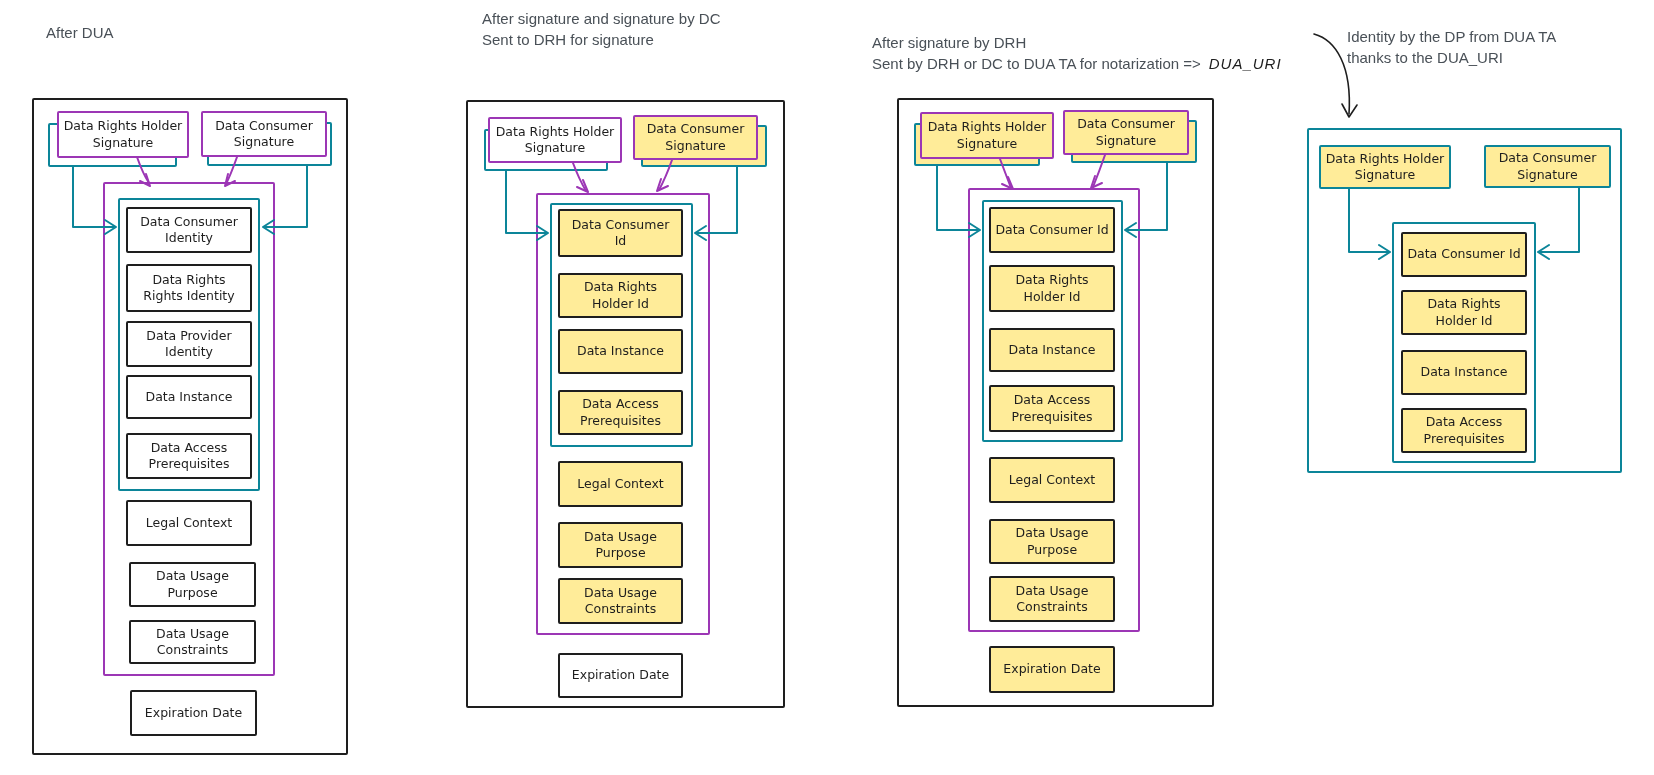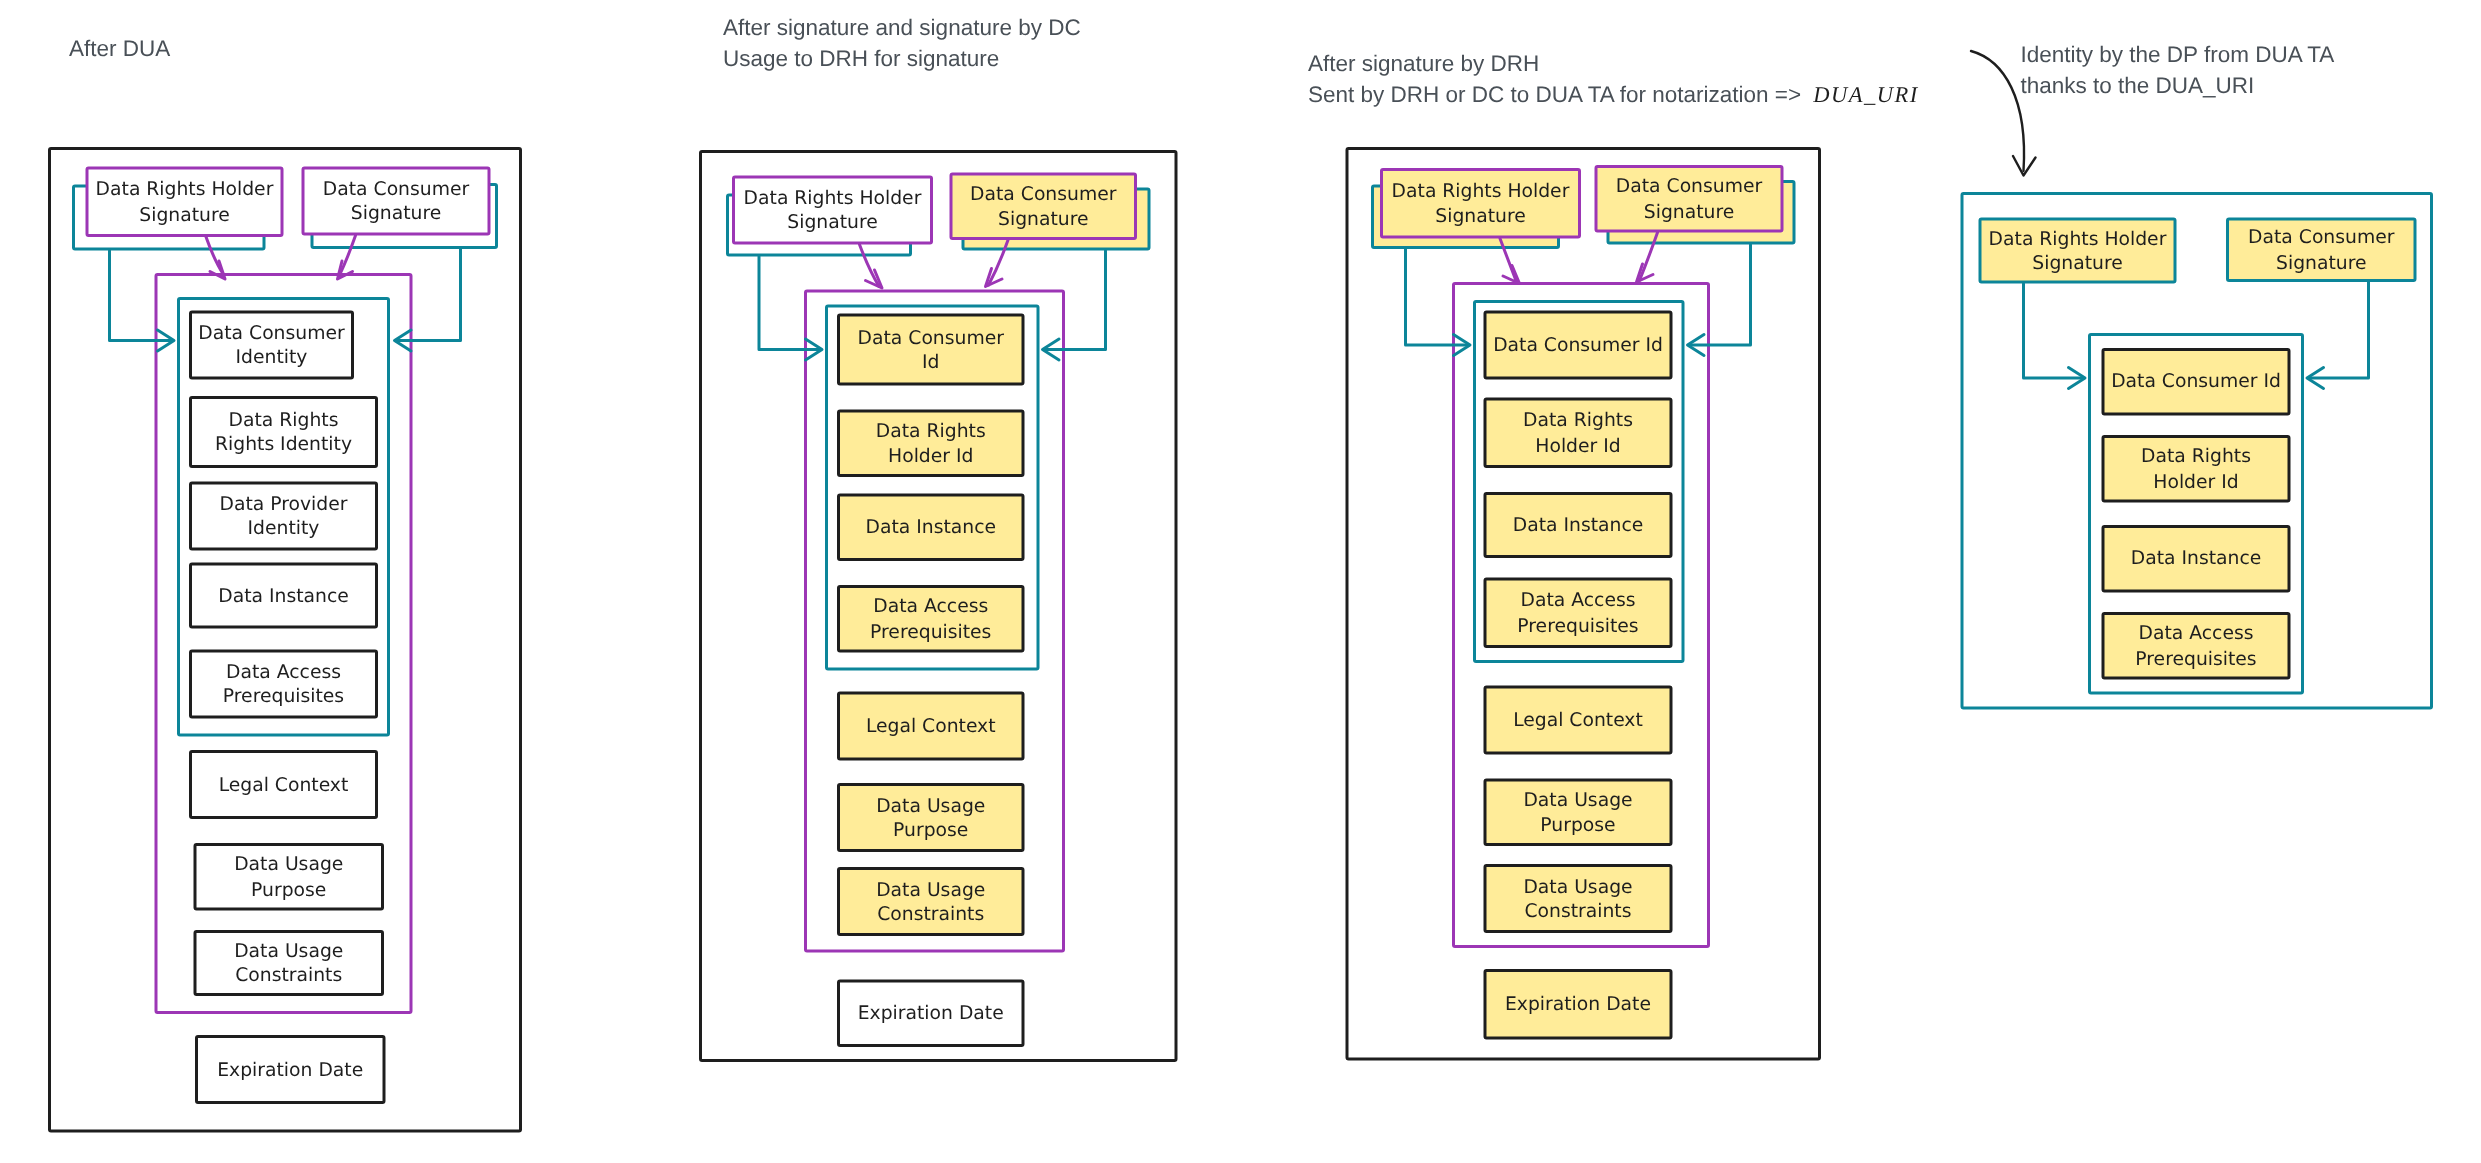--- a/index.html
+++ b/index.html
@@ -12,21 +12,21 @@
   .teal-frame{border:2px solid #0c8599;}
   .box{position:absolute;box-sizing:border-box;display:flex;align-items:center;justify-content:center;
        text-align:center;font-family:"DejaVu Sans",sans-serif;font-size:12.5px;line-height:1.3;
        color:#1e1e1e;border-radius:2px;padding:2px 4px;}
   .item{border:2px solid #1e1e1e;background:#ffffff;z-index:3;}
   .sig-purple{border:2px solid #9c36b5;background:#ffffff;z-index:2;}
   .sig-teal{border:2px solid #0c8599;background:#ffffff;z-index:2;}
   .backing{position:absolute;box-sizing:border-box;border:2px solid #0c8599;background:#ffffff;
            border-radius:2px;z-index:1;}
   .yellow{background:#ffec99;}
-  .duauri{font-family:Liberation Serif, serif;font-style:italic;font-size:15px;letter-spacing:1px;
+  .duauri{font-family:Liberation Sans, sans-serif;font-style:italic;font-size:15px;letter-spacing:1px;
           color:#1e1e1e;margin-left:8px;}
   svg.overlay{position:absolute;left:0;top:0;pointer-events:none;z-index:5;}
   svg.overlay *{fill:none;stroke-linecap:round;stroke-linejoin:round;}
   .stroke-purple{stroke:#9c36b5;stroke-width:2;}
   .stroke-teal{stroke:#0c8599;stroke-width:2;}
   .stroke-ink{stroke:#1e1e1e;stroke-width:1.6;}
 </style>
 </head>
 <body>
 
@@ -38,33 +38,33 @@
   <div class="frame ink-frame" style="left:32px;top:98px;width:316px;height:657px;"></div>
 
   <div class="backing" style="left:48px;top:123px;width:129px;height:44px;"></div>
   <div class="box sig-purple" style="left:57px;top:111px;width:132px;height:47px;">Data Rights Holder Signature</div>
   <div class="backing" style="left:207px;top:122px;width:125px;height:44px;"></div>
   <div class="box sig-purple" style="left:201px;top:111px;width:126px;height:46px;">Data Consumer Signature</div>
 
   <div class="frame purple-frame" style="left:103px;top:182px;width:172px;height:494px;"></div>
   <div class="frame teal-frame" style="left:118px;top:198px;width:142px;height:293px;"></div>
 
-  <div class="box item" style="left:126px;top:207px;width:110px;height:46px;">Data Consumer Identity</div>
+  <div class="box item" style="left:126px;top:207px;width:126px;height:46px;">Data Consumer Identity</div>
   <div class="box item" style="left:126px;top:264px;width:126px;height:48px;">Data Rights Rights Identity</div>
   <div class="box item" style="left:126px;top:321px;width:126px;height:46px;">Data Provider Identity</div>
   <div class="box item" style="left:126px;top:375px;width:126px;height:44px;">Data Instance</div>
   <div class="box item" style="left:126px;top:433px;width:126px;height:46px;">Data Access Prerequisites</div>
   <div class="box item" style="left:126px;top:500px;width:126px;height:46px;">Legal Context</div>
   <div class="box item" style="left:129px;top:562px;width:127px;height:45px;">Data Usage Purpose</div>
   <div class="box item" style="left:129px;top:620px;width:127px;height:44px;">Data Usage Constraints</div>
   <div class="box item" style="left:130px;top:690px;width:127px;height:46px;">Expiration Date</div>
 
   <div class="caption" style="left:482px;top:8px;">
     <div>After signature and signature by DC</div>
-    <div>Usage to DRH for signature</div>
+    <div>Sent to DRH for signature</div>
   </div>
   <div class="frame ink-frame" style="left:466px;top:100px;width:319px;height:608px;"></div>
 
   <div class="backing" style="left:484px;top:129px;width:124px;height:42px;"></div>
   <div class="box sig-purple" style="left:488px;top:117px;width:134px;height:46px;">Data Rights Holder Signature</div>
   <div class="backing yellow" style="left:641px;top:125px;width:126px;height:42px;"></div>
   <div class="box sig-purple yellow" style="left:633px;top:115px;width:125px;height:45px;">Data Consumer Signature</div>
 
   <div class="frame purple-frame" style="left:536px;top:193px;width:174px;height:442px;"></div>
   <div class="frame teal-frame" style="left:550px;top:203px;width:143px;height:244px;"></div>

